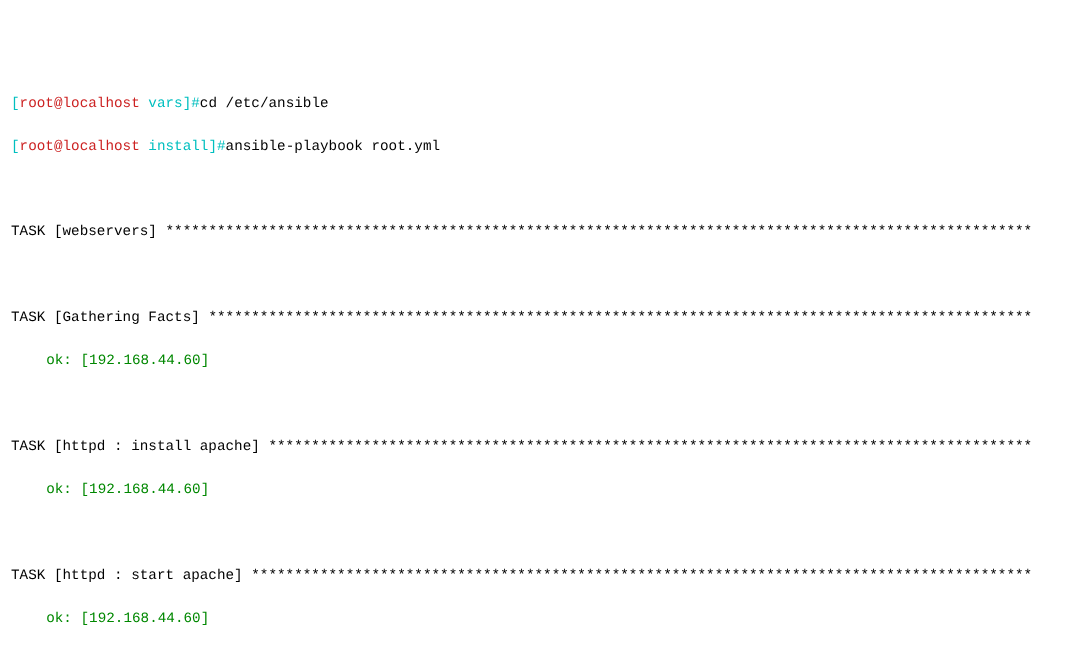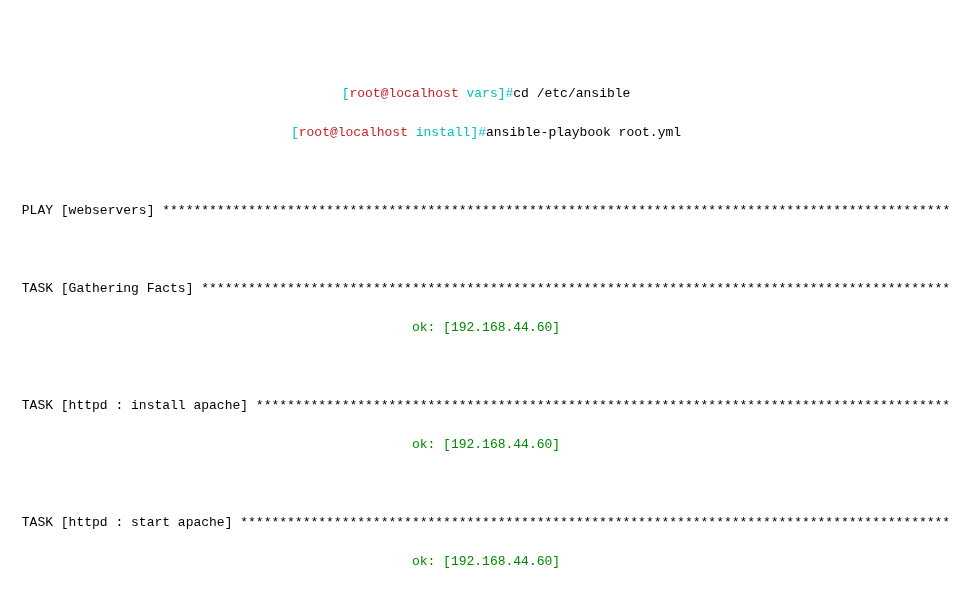--- a/index.html
+++ b/index.html
@@ -1,42 +1,42 @@
 <!DOCTYPE html>
 <html><head>
   <meta charset="utf-8">
   <style>
-    * { margin: 0; padding: 0; box-sizing: border-box; text-align: center; }
+    * { margin: 0; padding: 0; box-sizing: border-box; }
     body {
       background: #ffffff;
       font-family: 'Courier New', Consolas, monospace;
       font-size: 13px;
       line-height: 1.5;
       padding: 6px 10px;
       white-space: pre;
       color: #000;
       overflow: hidden;
       width: 972px;
       position: relative;
     }
     .cyan { color: #00bfbf; }
     .red { color: #cc2222; }
     .black { color: #000; }
-    .green { color: #008800; }
+    .green { color: #008800; margin-left: 32px; }
     .line { display: block; }
   </style>
 </head>
 <body>
 
 
 
 <div class="line"><span class="cyan">[</span><span class="red">root@localhost</span><span class="cyan"> vars</span><span class="cyan">]#</span><span class="black">cd /etc/ansible</span></div>
 <div class="line"><span class="cyan">[</span><span class="red">root@localhost</span><span class="cyan"> install</span><span class="cyan">]#</span><span class="black">ansible-playbook root.yml</span></div>
 <div class="line"> </div>
-<div class="line"><span class="black">PLAY [webservers] </span><span class="black">*****************************************************************************************************</span></div>
+<div class="line"><span class="black">TASK [webservers] </span><span class="black">*****************************************************************************************************</span></div>
 <div class="line"> </div>
 <div class="line"><span class="black">TASK [Gathering Facts] </span><span class="black">************************************************************************************************</span></div>
 <div class="line green">ok: [192.168.44.60]</div>
 <div class="line"> </div>
 <div class="line"><span class="black">TASK [httpd : install apache] </span><span class="black">*****************************************************************************************</span></div>
 <div class="line green">ok: [192.168.44.60]</div>
 <div class="line"> </div>
 <div class="line"><span class="black">TASK [httpd : start apache] </span><span class="black">*******************************************************************************************</span></div>
 <div class="line green">ok: [192.168.44.60]</div>
 <div class="line"> </div>

